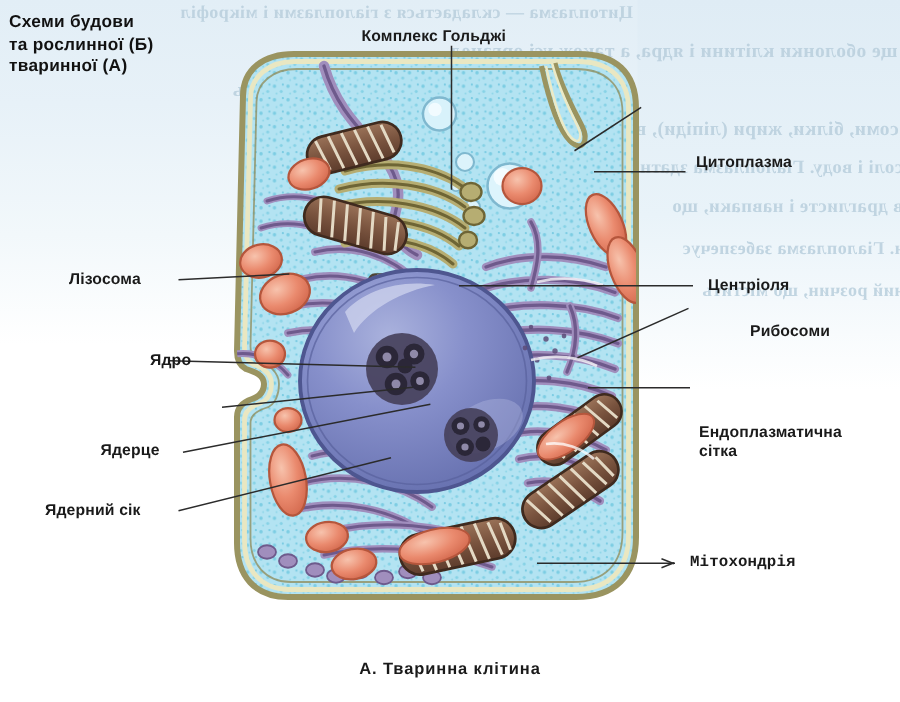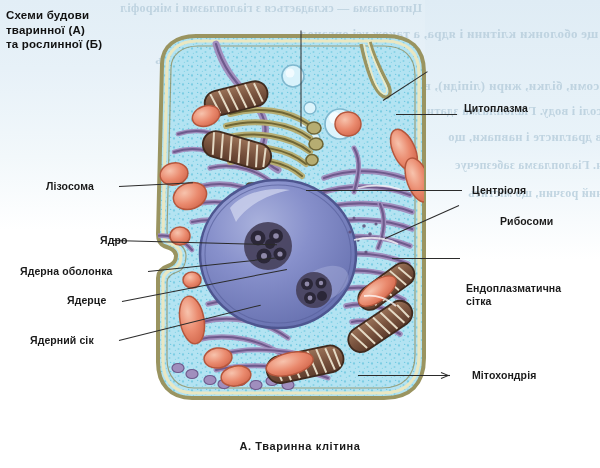--- a/index.html
+++ b/index.html
@@ -60,22 +60,22 @@
   <div class="ghost" style="left:300px;top:26px;font-size:13px;">ще оболонки клітини і ядра, а також усі органел</div>
   <div class="ghost" style="left:155px;top:52px;font-size:13px;">Гіаплазма — колоїдний розчин, що містить</div>
   <div class="ghost" style="left:330px;top:78px;font-size:13px;">лізосоми, білки, жири (ліпіди), вуглеводи (гліко</div>
   <div class="ghost" style="left:420px;top:104px;font-size:12.5px;">мінеральні солі і воду. Гіалоплазма здатна</div>
   <div class="ghost" style="left:448px;top:130px;font-size:12.5px;">рідкого стану в драглисте і навпаки, що</div>
   <div class="ghost" style="left:455px;top:158px;font-size:12px;">проникнення речовин. Гіалоплазма забезпечує</div>
   <div class="ghost" style="left:468px;top:186px;font-size:12px;">Гіаплазма — колоїдний розчин, що містить</div>
 
   <div class="title">
     <div>Схеми будови</div>
+    <div>та рослинної (Б)</div>
     <div>тваринної (А)</div>
-    <div>та рослинної (Б)</div>
   </div>
 
   <div class="cellwrap">
   <svg width="340" height="396" viewBox="0 0 340 396" xmlns="http://www.w3.org/2000/svg">
     <defs>
 
       <pattern id="speck" width="9" height="9" patternUnits="userSpaceOnUse">
         <rect width="9" height="9" fill="#b3e3f2"></rect>
         <circle cx="2" cy="2.5" r="1.15" fill="#7ccde3"></circle>
         <circle cx="6.5" cy="6" r="1" fill="#86d2e6"></circle>
@@ -434,40 +434,40 @@
   <div class="leader" style="left:119px;top:186px;width:74px;transform:rotate(-3deg);"></div>
 
   <div class="leader" style="left:113px;top:240px;width:164px;transform:rotate(1.5deg);"></div>
 
   <div class="leader" style="left:148px;top:271px;width:128px;transform:rotate(-6deg);"></div>
 
   <div class="leader" style="left:122px;top:301px;width:168px;transform:rotate(-11deg);"></div>
 
   <div class="leader" style="left:119px;top:340px;width:146px;transform:rotate(-14deg);"></div>
 
+  <div class="lbl" style="left:241px;top:18px;">Комплекс Гольджі</div>
 
 
   <div class="lbl" style="left:464px;top:102px;">Цитоплазма</div>
 
   <div class="lbl" style="left:472px;top:184px;">Центріоля</div>
 
   <div class="lbl" style="left:500px;top:215px;">Рибосоми</div>
 
   <div class="lbl wrap" style="left:466px;top:252px;width:128px;margin-top:30px;">
     <span>Ендоплазматична</span><br>
     <span>сітка</span>
   </div>
 
-  <div class="lbl" style="left:472px;top:369px;">Мітохондрія</div>
+  <div class="lbl" style="left:460px;top:369px;font-family:Liberation Mono, monospace;">Мітохондрія</div>
 
   <div class="lbl" style="left:46px;top:180px;">Лізосома</div>
 
   <div class="lbl" style="left:76px;top:234px;margin-left:24px;">Ядро</div>
 
-  <div class="lbl" style="left:20px;top:265px;">Ядерна оболонка</div>
 
   <div class="lbl" style="left:67px;top:294px;">Ядерце</div>
 
   <div class="lbl" style="left:30px;top:334px;">Ядерний сік</div>
 
   <div class="caption">А.  Тваринна клітина</div>
 
 </div>
 
 </body></html>

